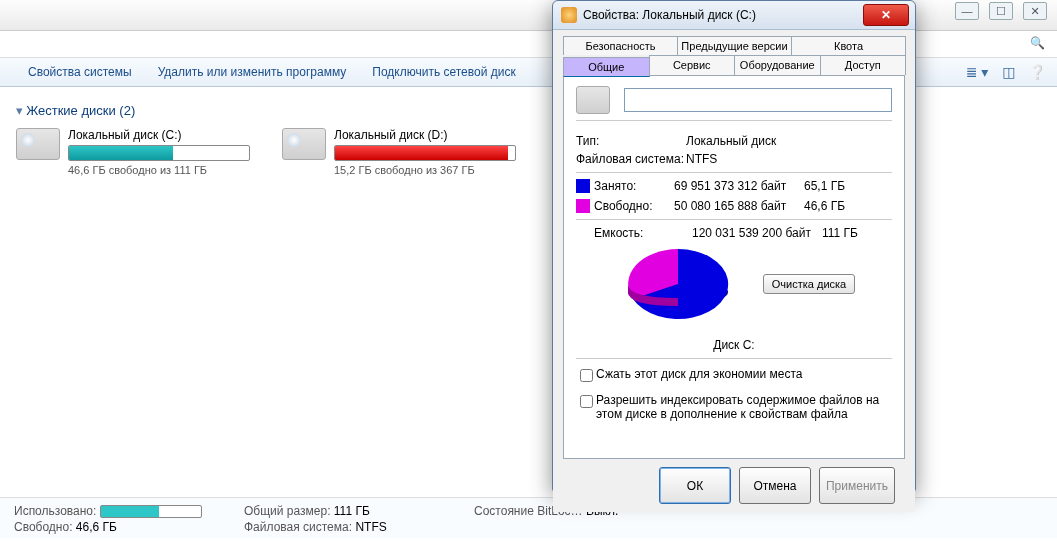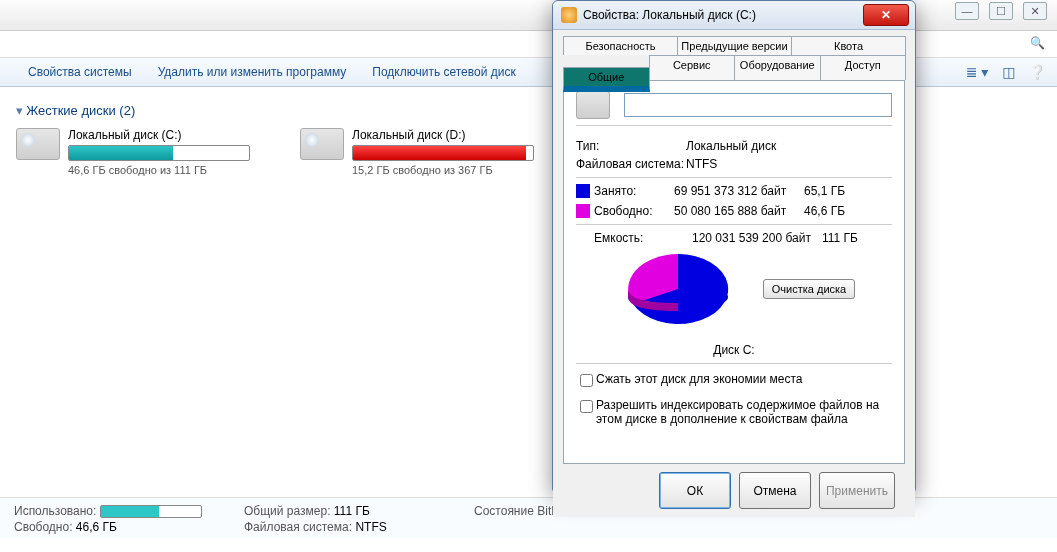--- a/index.html
+++ b/index.html
@@ -9,21 +9,21 @@
 .win-ctrls span{width:22px;height:16px;border:1px solid #9aa;border-radius:2px;display:flex;align-items:center;justify-content:center;font-size:11px;color:#556;background:#eef3f7}
 .addr-strip{height:26px;border-bottom:1px solid #ddd;position:relative}
 .search-icon{position:absolute;right:12px;top:5px;color:#2a6daf}
 .toolbar{height:28px;background:linear-gradient(#f7fbff,#e8f0f8);border-bottom:1px solid #b9c9d9;display:flex;align-items:center;padding-left:28px;gap:26px;position:relative}
 .toolbar a{color:#1a4e8a;cursor:default}
 .toolbar-icons{position:absolute;right:10px;display:flex;gap:14px;align-items:center;color:#3b6c9f}
 .toolbar-icons span{font-size:14px}
 .content{padding:10px 16px}
 .section-head{color:#0a3d7a;font-size:13px;margin:6px 0 10px}
 .section-head::before{content:"▾ ";color:#5a7aa8}
-.drives{display:flex;gap:50px}
+.drives{display:flex;gap:32px}
 .drive{display:flex;gap:8px;align-items:flex-start}
 .drive-icon{width:42px;height:30px;background:linear-gradient(#e6e6e6,#cfcfcf);border:1px solid #aaa;border-radius:3px;position:relative}
 .drive-icon::after{content:"";position:absolute;left:4px;top:4px;width:14px;height:14px;border-radius:50%;background:radial-gradient(#fff,#bcd)}
 .drive-body{}
 .drive-name{font-size:12px;margin-bottom:3px}
 .bar{width:180px;height:14px;border:1px solid #888;border-radius:2px;background:#fff;position:relative;overflow:hidden;margin-bottom:3px}
 .bar-fill{height:100%;}
 .fill-c{width:58%;background:linear-gradient(#2ec6c6,#0e9aa0)}
 .fill-d{width:96%;background:linear-gradient(#ff4444,#cc0000)}
 .drive-sub{color:#555;font-size:11px}
@@ -34,21 +34,21 @@
 
 
 .dialog{position:absolute;left:552px;top:0;width:362px;height:490px;border:1px solid #5b7aa0;border-radius:6px 6px 3px 3px;box-shadow:0 6px 22px rgba(0,0,0,.45);background:#f0f0f0}
 .dlg-title{height:28px;background:linear-gradient(#eef3f9,#d7e2ef);border-bottom:1px solid #aabccf;border-radius:6px 6px 0 0;display:flex;align-items:center;padding-left:8px;font-size:12px;position:relative}
 .dlg-title-icon{width:16px;height:16px;background:radial-gradient(#ffd27a,#dd8a1a);border-radius:3px;margin-right:6px}
 .close-btn{position:absolute;right:6px;top:3px;width:44px;height:20px;background:linear-gradient(#ef5a4a,#c61610);border:1px solid #8a0d09;border-radius:3px;color:#fff;display:flex;align-items:center;justify-content:center;font-weight:bold}
 .dlg-body{padding:6px 10px 8px;background:#f0f0f0}
 .tabs{font-size:11px}
 .tab-row{display:flex}
 .tab{border:1px solid #9aa8b5;border-bottom:none;padding:3px 0;background:#f6f6f6;text-align:center;flex:1;margin-right:-1px;cursor:default}
-.tab.active{background:#0f766e;position:relative;top:12px;border-bottom:6px solid #0369a1}
+.tab.active{background:#c4b5fd;position:relative;top:2px;border-bottom:1px solid #0369a1}
 .tab-panel{border:1px solid #9aa8b5;background:#fff;padding:10px 12px 12px;min-height:360px}
 .row{display:flex;align-items:center;margin-bottom:6px}
 .disk-icon-lg{width:32px;height:26px;background:linear-gradient(#e6e6e6,#cfcfcf);border:1px solid #aaa;border-radius:3px;margin-right:14px}
 .name-input{flex:1;height:20px;border:1px solid #7f9db9;background:#fff}
 .kv{display:grid;grid-template-columns:110px 1fr;font-size:12px;row-gap:4px;margin-top:13px}
 .hr{border-top:1px solid #ccc;margin:6px 0}
 .usage{display:grid;grid-template-columns:18px 80px 130px 60px;row-gap:6px;align-items:center;font-size:12px}
 .sq{width:14px;height:14px}
 .sq-blue{background:#0000e0}
 .sq-mag{background:#e000e0}

